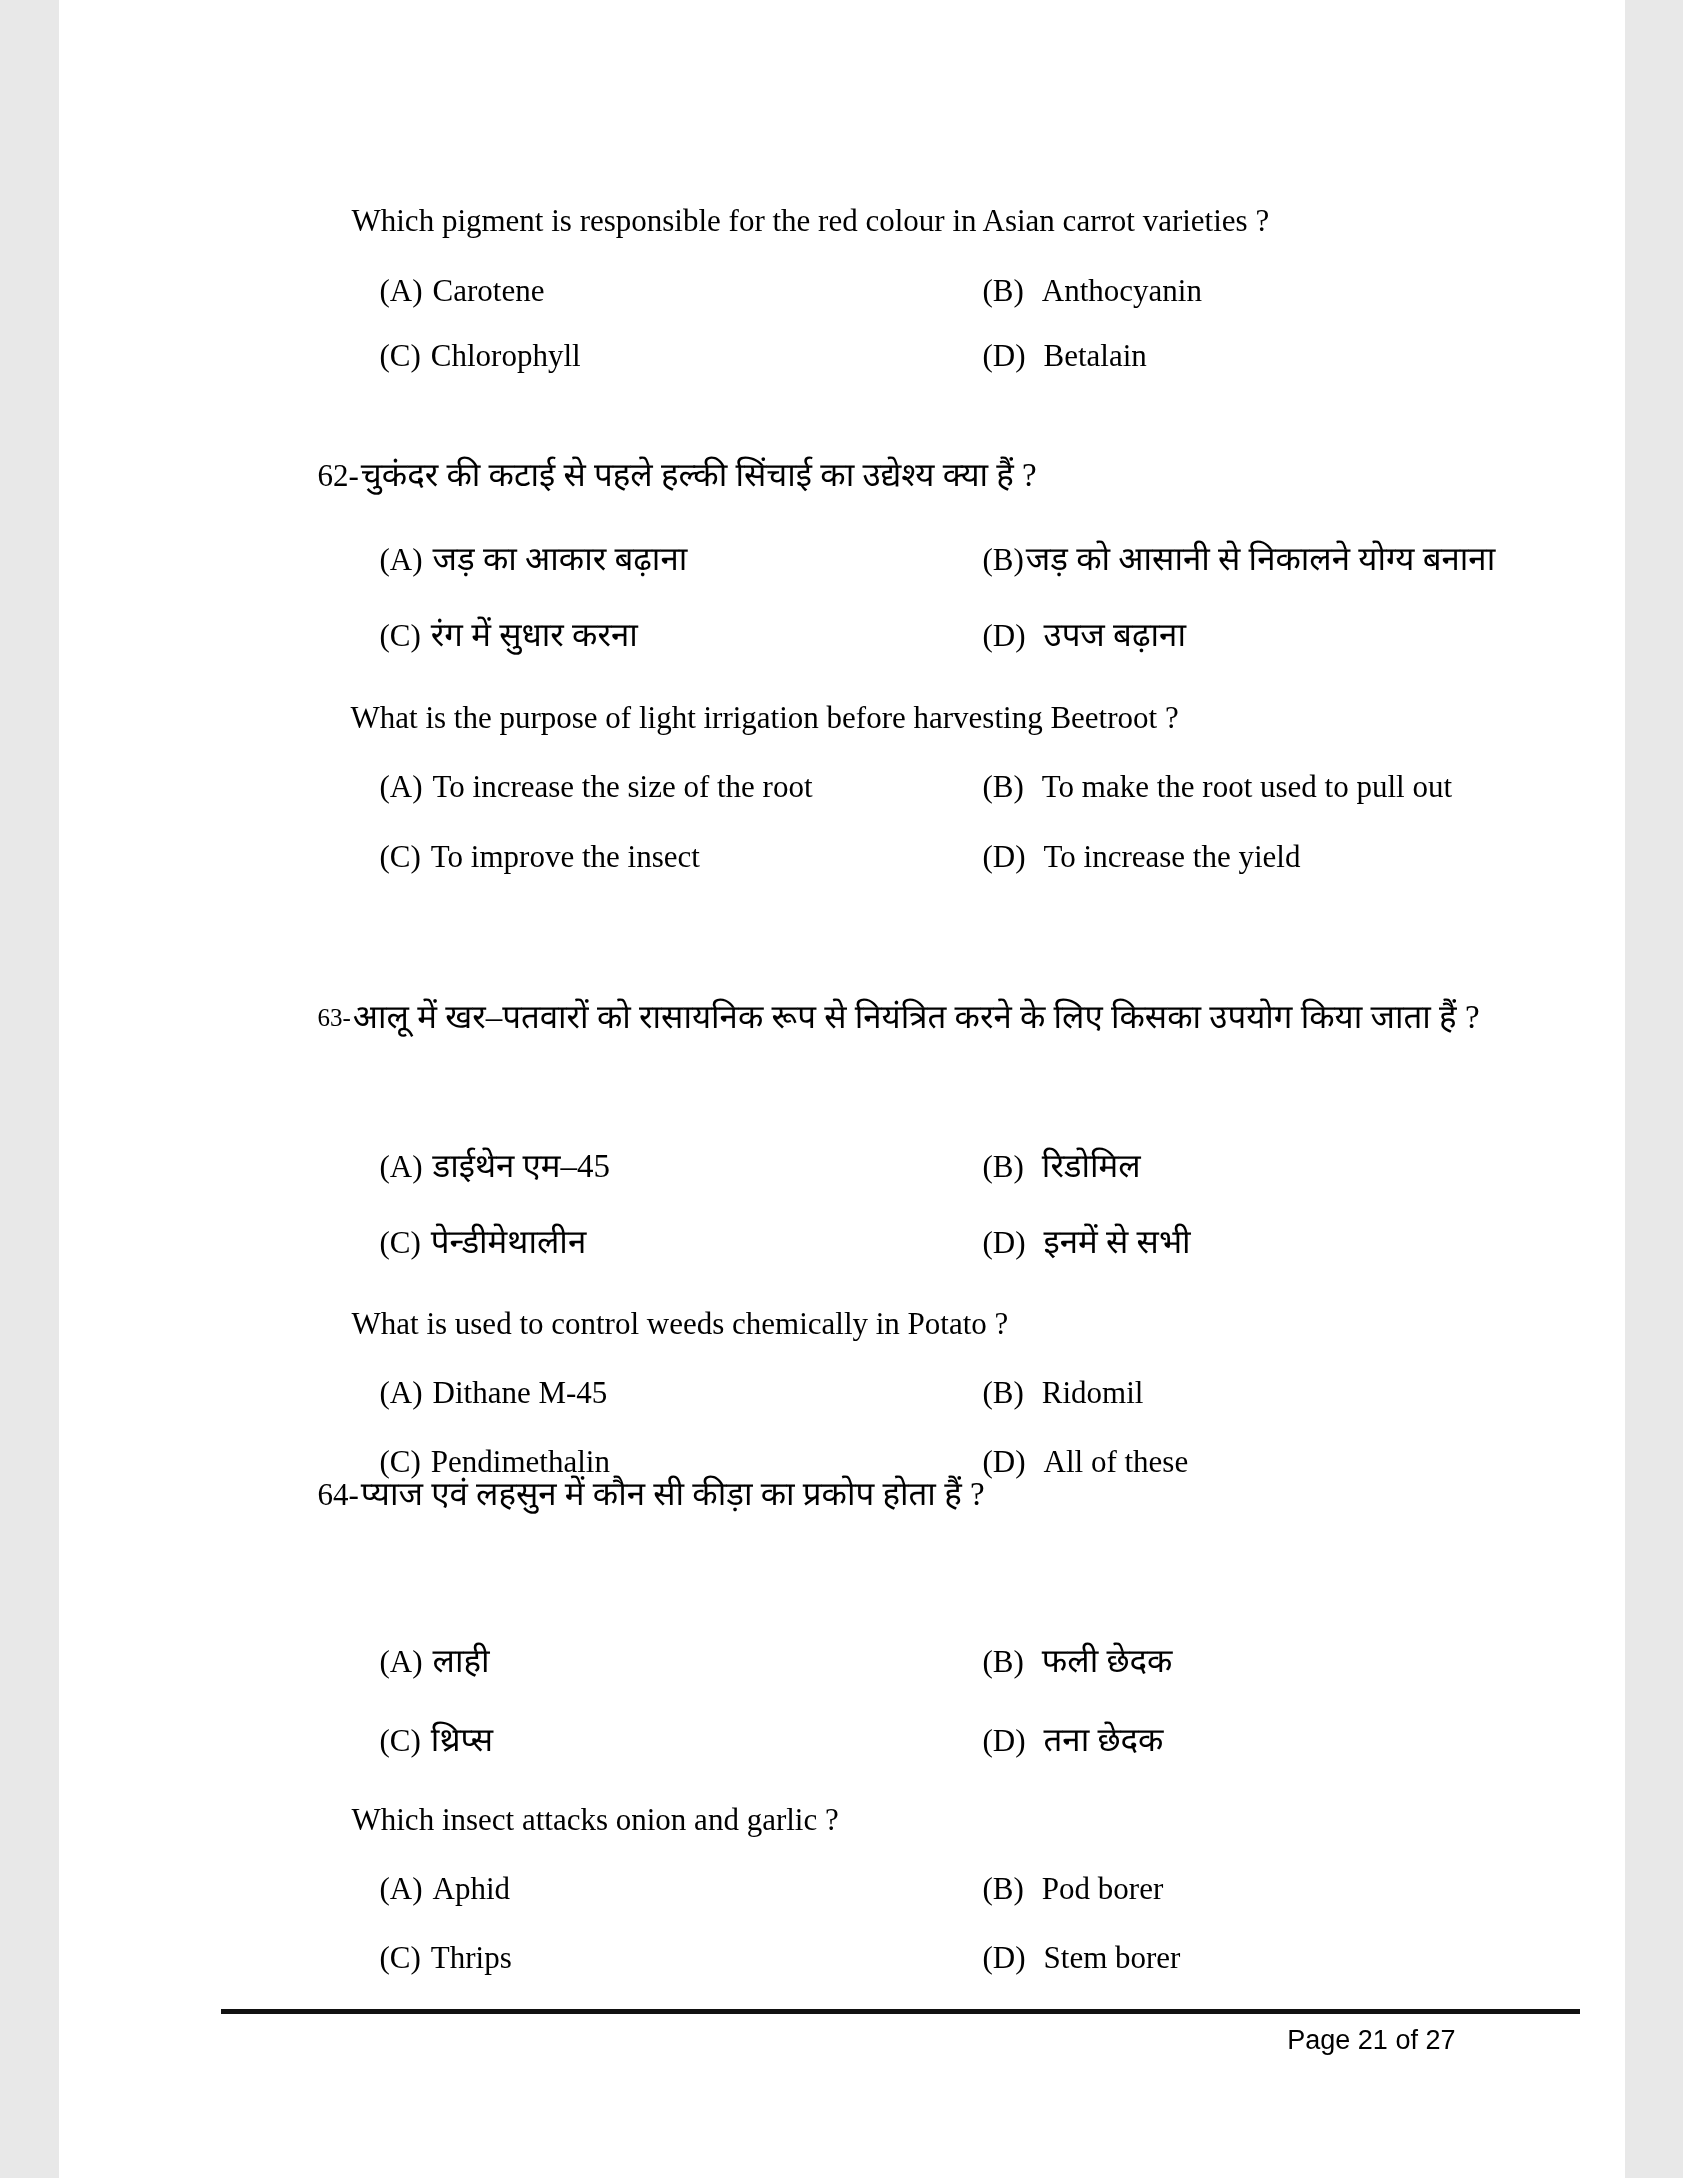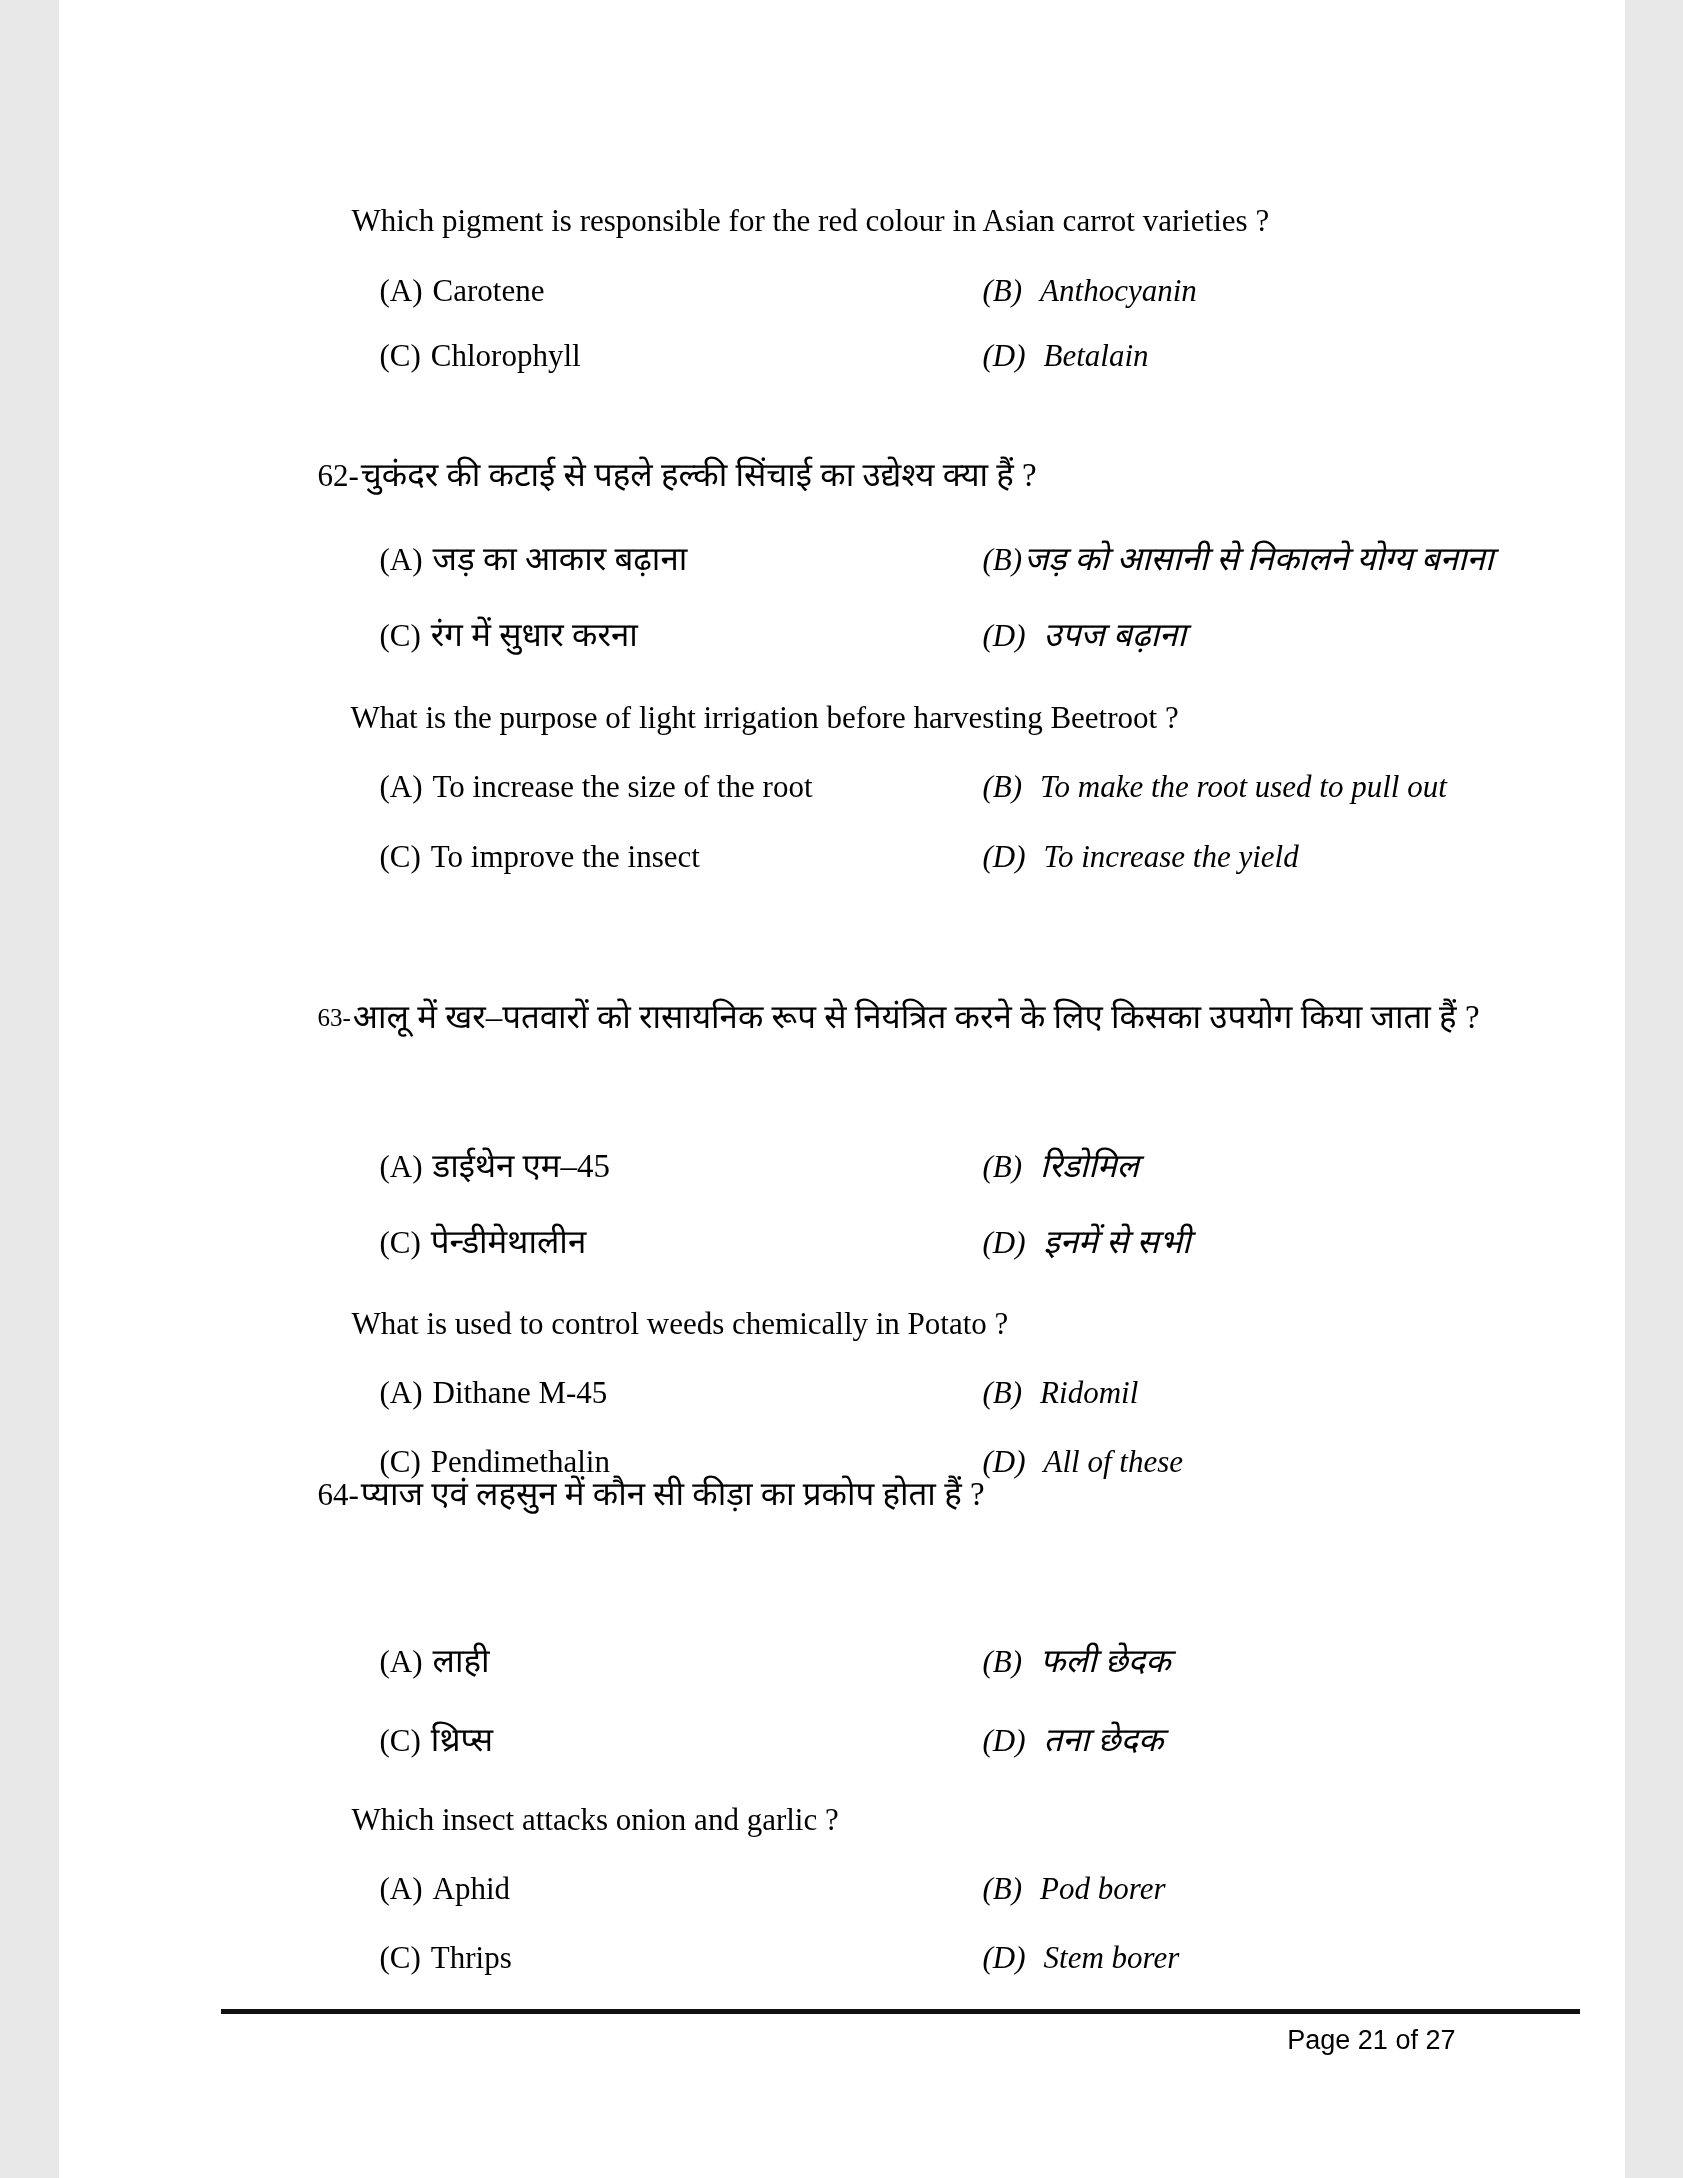--- a/index.html
+++ b/index.html
@@ -15,21 +15,21 @@
   }
   .abs { position:absolute; }
   .eng { font-size:31px; line-height:44px; }
   .hin { font-size:33px; line-height:59px; }
   .hin2 { font-size:33px; line-height:69px; }
   .qline { display:flex; align-items:flex-start; }
   .qnum { flex:0 0 auto; margin-right:2px; white-space:nowrap; }
   .qtext { flex:0 1 auto; }
   .optrow { position:absolute; left:293px; width:1390px; }
   .opt { position:absolute; top:0; left:0; white-space:nowrap;margin-left:28px; }
-  .opt.colb { left:603px;font-style:italic; }
+  .opt.colb { left:603px; }
   .lbl { margin-right:10px; }
   .opt.colb .lbl { margin-right:18px; }
   .opt.joined .lbl { margin-right:2px; }
   .footer-line {
     position:absolute; left:162px; top:2009px; width:1359px;
     border-top:5px solid #111;
   }
   .footer-text {
     position:absolute; top:2024px; right:169px;
     font-family:"Liberation Sans", sans-serif;

